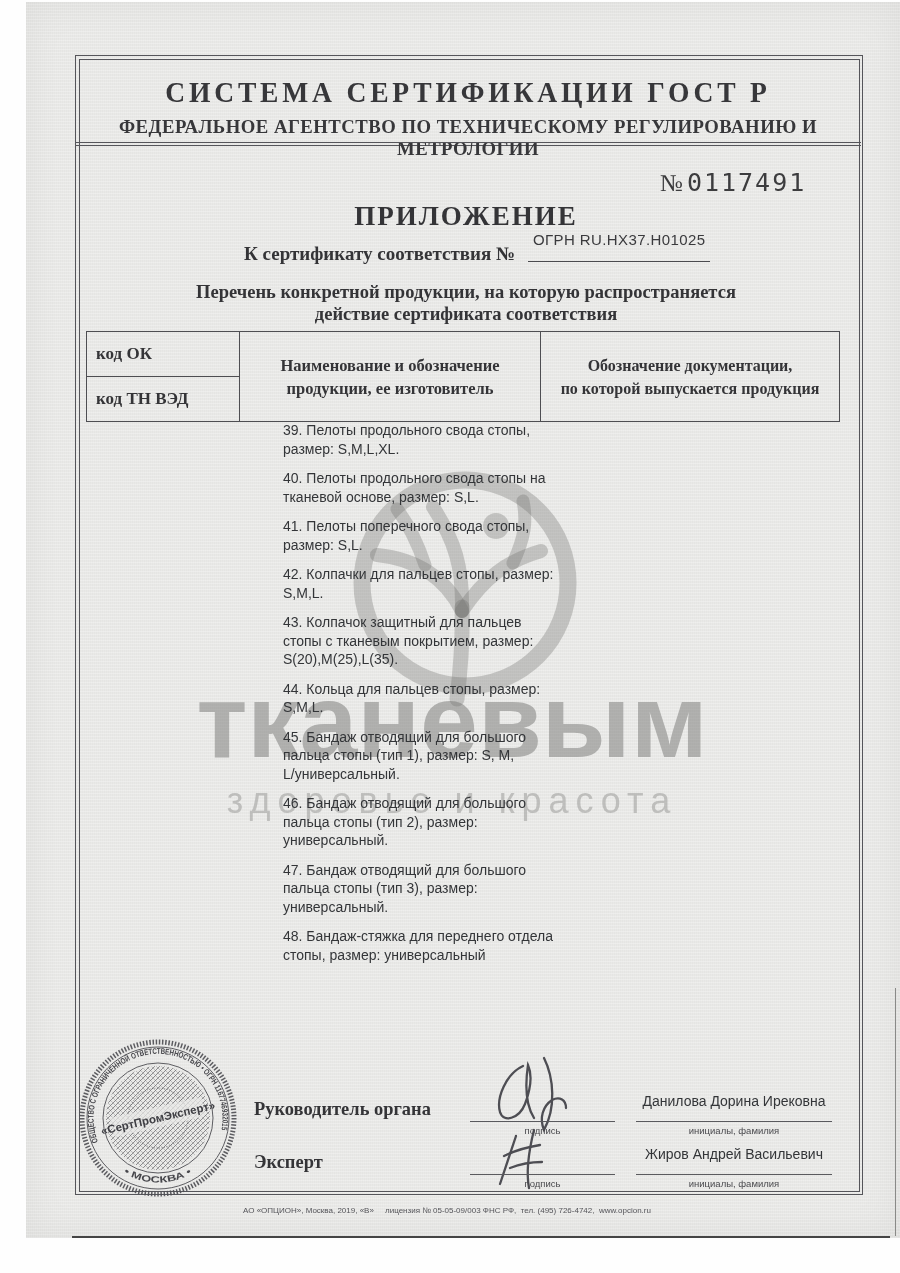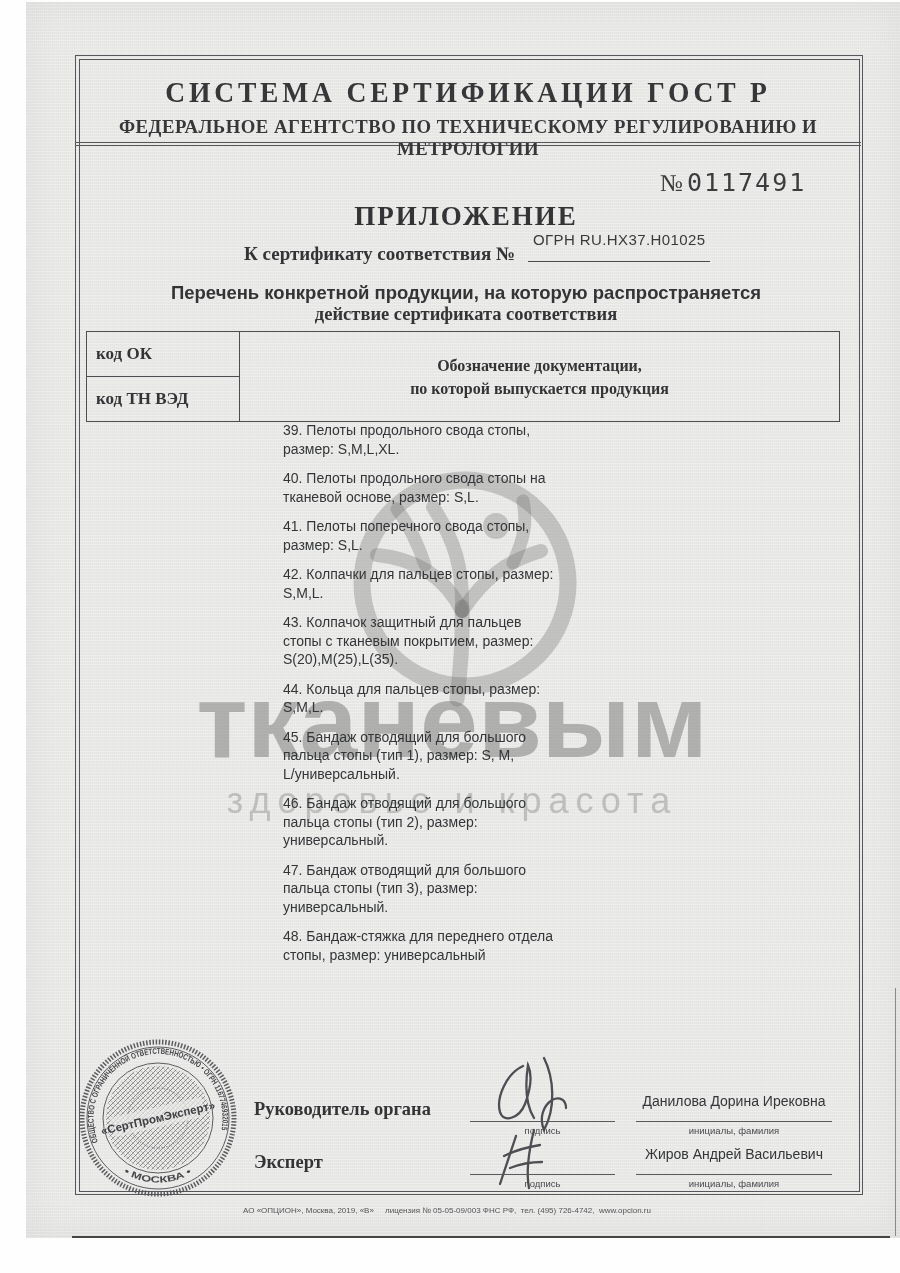--- a/index.html
+++ b/index.html
@@ -29,21 +29,21 @@
 
   .appendix-title{position:absolute;left:32px;width:868px;top:201px;text-align:center;
       font-family:"Liberation Serif",serif;font-weight:bold;font-size:27px;letter-spacing:2px;color:#343437;}
 
   .cert-label{position:absolute;left:244px;top:243px;font-family:"Liberation Serif",serif;
       font-weight:bold;font-size:19px;color:#343437;}
   .cert-number{position:absolute;left:533px;top:231px;font-size:15px;color:#3a3a3d;letter-spacing:.4px;}
   .cert-underline{position:absolute;left:528px;top:241px;width:182px;height:20px;border-bottom:1.5px solid #4a4a4e;}
 
   .subtitle1{position:absolute;left:32px;width:868px;top:282px;text-align:center;
-      font-family:Liberation Sans, sans-serif;font-weight:bold;font-size:18.5px;color:#343437;}
+      font-family:Liberation Serif, serif;font-weight:bold;font-size:18.5px;color:#343437;}
   .subtitle2{position:absolute;left:32px;width:868px;top:304px;text-align:center;
       font-family:"Liberation Serif",serif;font-weight:bold;font-size:18.5px;color:#343437;}
 
   .table-header{position:absolute;left:86px;top:331px;width:752px;height:89px;
       border:1.5px solid #4e4e52;display:flex;background:transparent;}
   .th-col1{width:152px;border-right:1.5px solid #4e4e52;display:flex;flex-direction:column;}
   .th-col1 .cell{flex:1;display:flex;align-items:center;padding-left:9px;
       font-family:"Liberation Serif",serif;font-weight:bold;font-size:17px;color:#343437;}
   .th-col1 .cell.first{border-bottom:1.5px solid #4e4e52;}
   .th-col2{width:300px;border-right:1.5px solid #4e4e52;display:flex;align-items:center;justify-content:center;
@@ -126,20 +126,22 @@
   <div class="cert-underline"></div>
 
   <div class="subtitle1">Перечень конкретной продукции,  на которую распространяется</div>
   <div class="subtitle2">действие сертификата соответствия</div>
 
   <div class="table-header">
     <div class="th-col1">
       <div class="cell first">код ОК</div>
       <div class="cell">код ТН ВЭД</div>
     </div>
+    <div class="th-col2">Наименование и обозначение
+продукции, ее изготовитель</div>
     <div class="th-col3">Обозначение документации,
 по которой выпускается продукция</div>
   </div>
 
   <div class="product-list">
 
   <p>39. Пелоты  продольного свода стопы,
 размер: S,M,L,XL.</p>
       <p>40. Пелоты  продольного свода стопы на
 тканевой основе, размер: S,L.</p>

